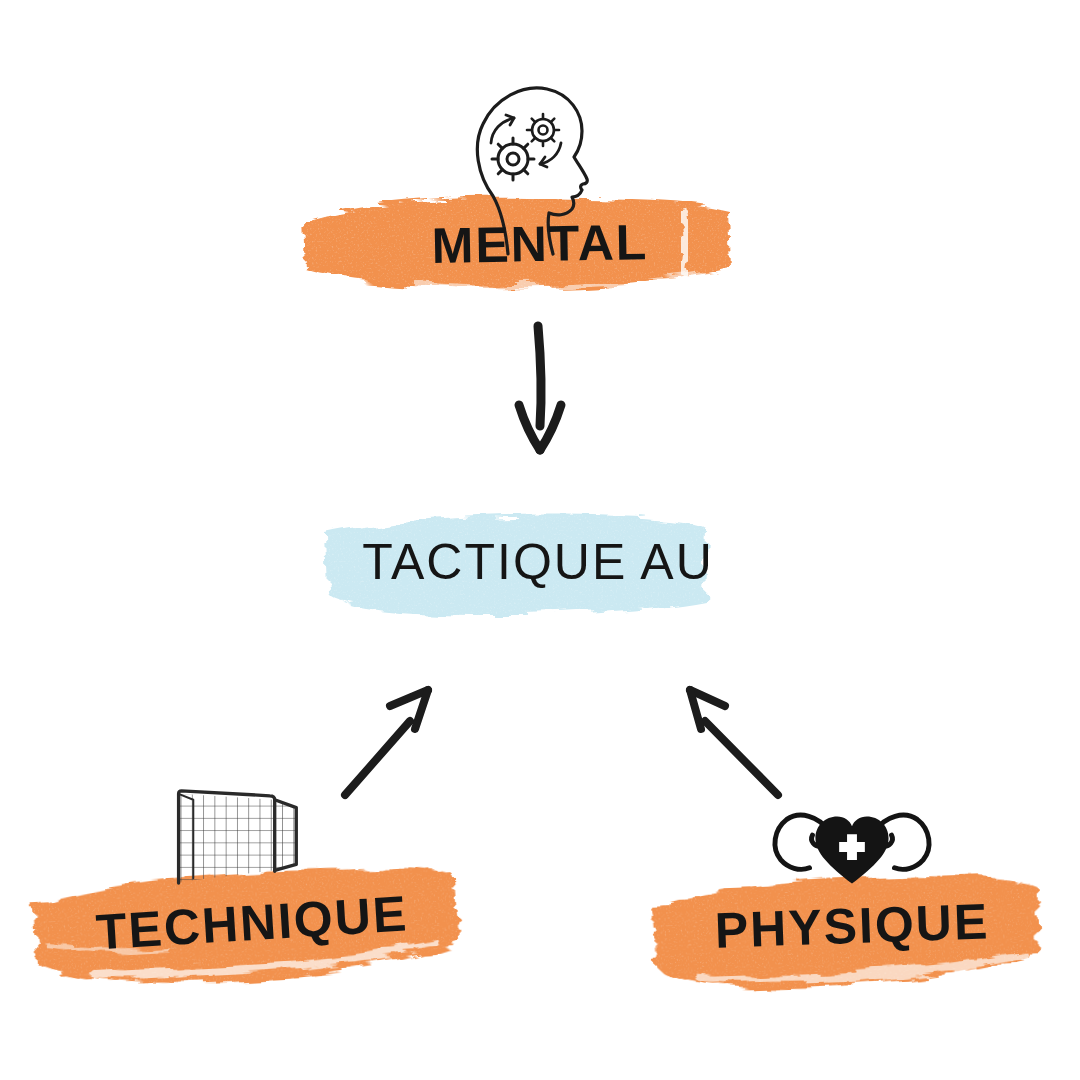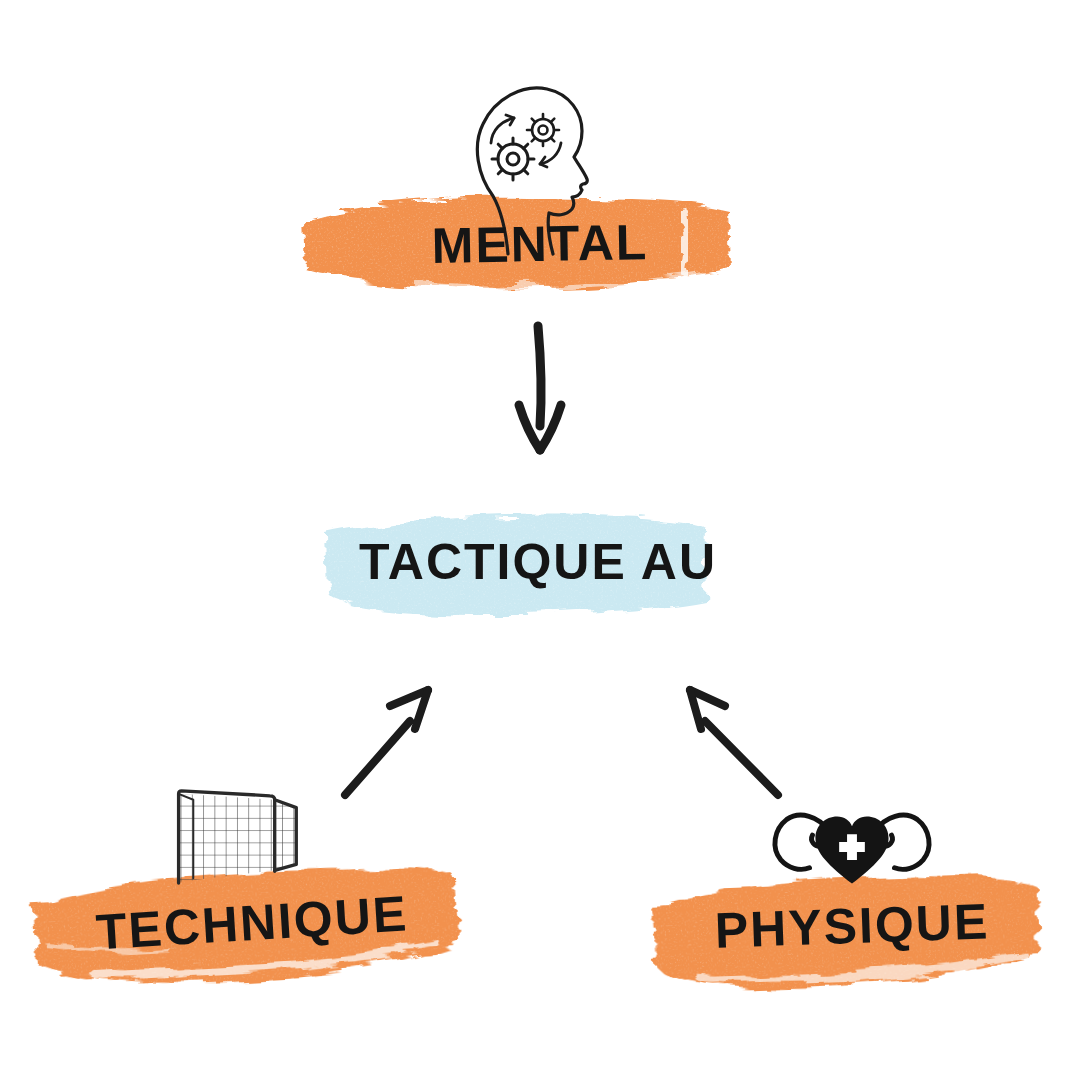--- a/index.html
+++ b/index.html
@@ -9,21 +9,21 @@
   }
   .abs{position:absolute;}
   .band-svg{position:absolute;width:100%;height:100%;left:0;top:0;overflow:visible;}
   .label-text{
     position:absolute;display:flex;align-items:center;justify-content:center;
     font-weight:700;color:#151515;letter-spacing:2px;font-size:50px;
     white-space:nowrap;z-index:5;
   }
   .center-text{
     position:absolute;display:flex;flex-direction:row;align-items:center;justify-content:center;
-    font-weight:700;color:#151515;letter-spacing:2px;font-size:50px;line-height:58px;
+    font-weight:400;color:#151515;letter-spacing:2px;font-size:50px;line-height:58px;
     text-align:center;z-index:5;
   }
   .icon{z-index:4;}
   .band{z-index:2;}
   .arrow{z-index:3;}
 </style>
 </head>
 <body>
 
 <svg width="0" height="0" style="position:absolute" aria-hidden="true">

